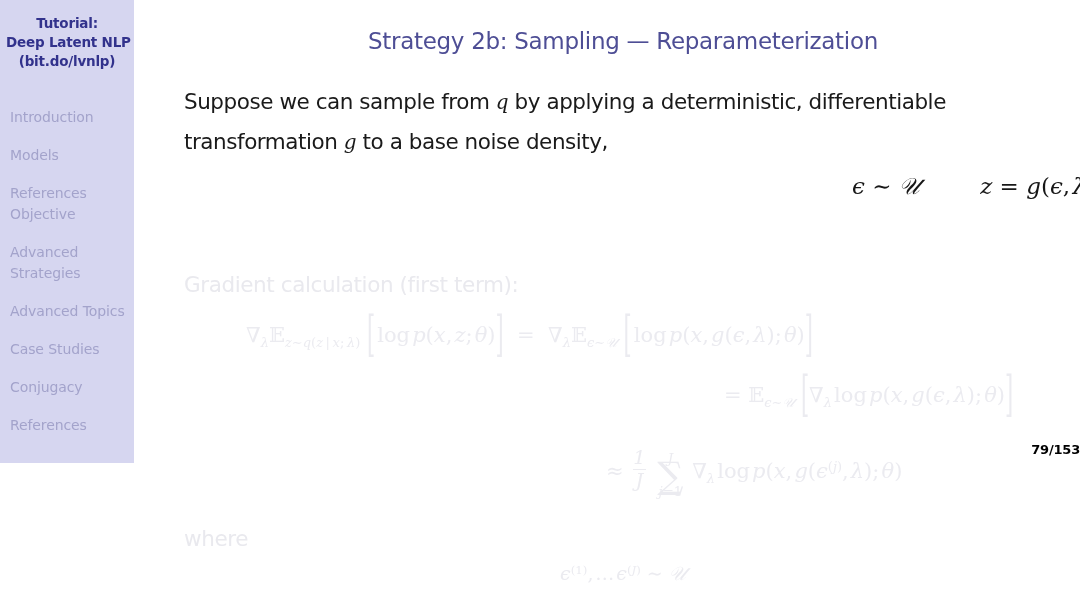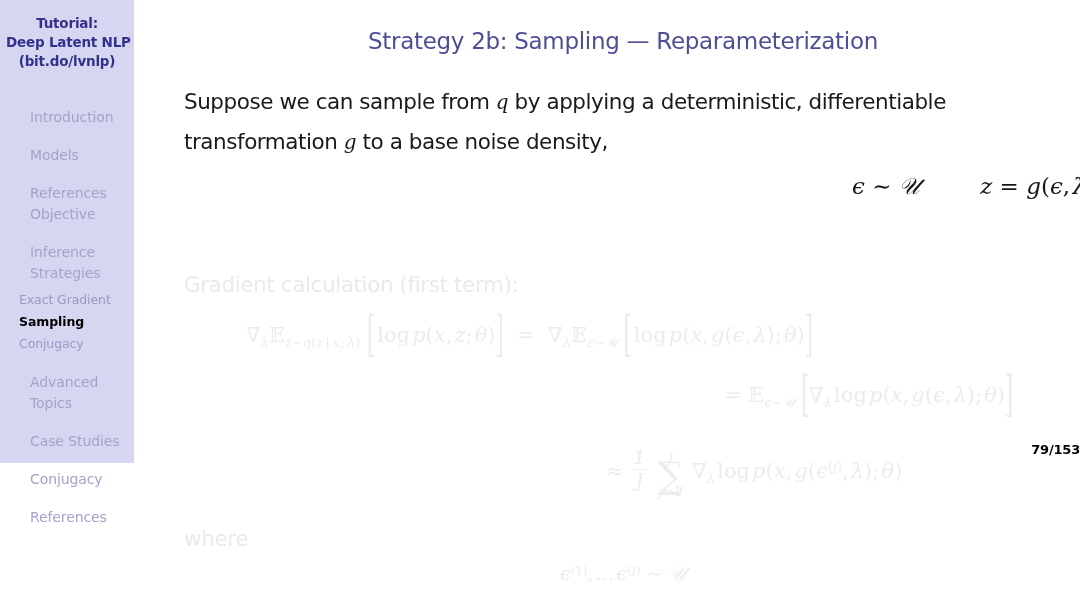--- a/index.html
+++ b/index.html
@@ -49,21 +49,21 @@
     padding-left: 10px;
   }
   .nav-section {
     color: #a3a3cb;
     font-size: 14px;
     line-height: 21px;
     margin-bottom: 17px;
     font-family: "DejaVu Sans", sans-serif;
     letter-spacing: -0.1px;
   }
-  .nav-section .line { display: block; margin-left: 20px; }
+  .nav-section .line { display: block; }
   .nav-sub {
     color: #9a9ac4;
     font-size: 12.5px;
     line-height: 22px;
     padding-left: 9px;
     letter-spacing: -0.1px;
   }
   .nav-sub.active {
     color: #000000;
     font-weight: bold;
@@ -223,29 +223,24 @@
       <div class="nav-section">
         <span class="line">Models</span>
       </div>
 
       <div class="nav-section">
         <span class="line">References</span>
         <span class="line">Objective</span>
       </div>
 
       <div class="nav-section">
-        <span class="line">Inference</span>
+        <span class="line">Advanced</span>
         <span class="line">Strategies</span>
       </div>
 
-      <div class="nav-group-sub">
-        <div class="nav-sub">Exact Gradient</div>
-        <div class="nav-sub active">Sampling</div>
-        <div class="nav-sub">Conjugacy</div>
-      </div>
 
       <div class="nav-section">
         <span class="line">Advanced Topics</span>
       </div>
 
       <div class="nav-section">
         <span class="line">Case Studies</span>
       </div>
 
       <div class="nav-section">

